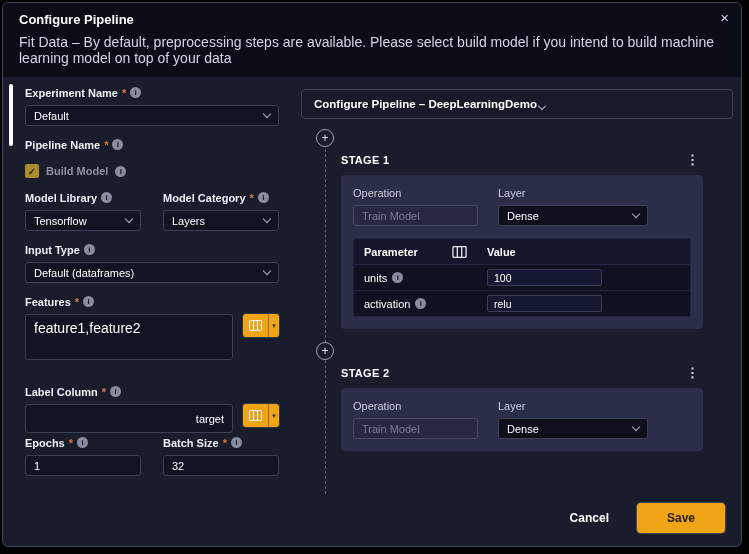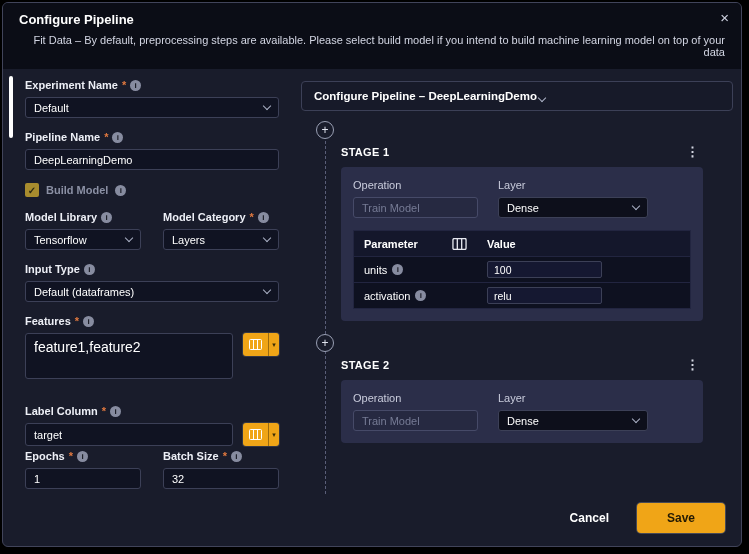--- a/index.html
+++ b/index.html
@@ -12,30 +12,30 @@
     color:#fff;
   }
   .modal {
     position:absolute; top:2px; left:2px; width:740px; height:545px;
     background:#191c2b; border:1px solid #41445a; border-radius:6px;
     display:flex; flex-direction:column; overflow:hidden;
   }
   
   .modal-header { position:relative; background:#0b0d16; padding:9px 16px 11px; flex:0 0 auto; }
   .modal-title { font-size:13px; font-weight:bold; color:#fff; margin-bottom:7px; }
-  .modal-subtitle { font-size:11px; color:#d3d6e3;text-align:right; }
+  .modal-subtitle { font-size:14px; color:#d3d6e3; }
   .close-btn { position:absolute; top:7px; right:12px; background:none; border:none; color:#cfd2e0; font-size:15px; cursor:pointer; line-height:1; }
 
   
   .modal-body { flex:1 1 auto; display:flex; overflow:hidden; }
 
   
   .left-panel { width:290px; flex:0 0 290px; position:relative; padding:10px 14px 0 22px; overflow:hidden; }
   .v-scrollbar { position:absolute; left:6px; top:7px; width:4px; height:62px; background:#ffffff; border-radius:2px; }
-  .f-label { display:flex; align-items:center; gap:4px; font-size:11px; font-weight:bold; color:#edeff6; margin-bottom:6px; }
+  .f-label { display:flex; align-items:flex-start; gap:4px; font-size:11px; font-weight:bold; color:#edeff6; margin-bottom:6px; }
   .req { color:#e2793f; font-weight:bold; }
   .info-icon {
     display:inline-flex; align-items:center; justify-content:center;
     width:11px; height:11px; border-radius:50%;
     background:#878ca0; color:#14161f; font-size:8px; font-weight:bold; flex:0 0 auto;
   }
   .ctl {
     height:21px; background:#101322; border:1px solid #3c4057; border-radius:3px;
     color:#fff; font-size:11px; padding:0 8px; width:100%;
     display:flex; align-items:center; font-family:inherit;
@@ -135,21 +135,20 @@
           <span class="chev down"></span>
         </div>
       </div>
 
       <div class="fgroup">
         <div class="f-label">
           <span>Pipeline Name</span>
           <span class="req">*</span>
           <span class="info-icon">i</span>
         </div>
-        <input class="ctl" type="text" value="DeepLearningDemo" style="">
       </div>
 
       <div class="check-row">
         <span class="checkbox">✓</span>
         <span class="check-label">Build Model</span>
         <span class="info-icon">i</span>
       </div>
 
       <div class="row2 fgroup">
         <div>
@@ -207,21 +206,21 @@
         </div>
       </div>
 
       <div class="label-col-gap">
         <div class="f-label">
           <span>Label Column</span>
           <span class="req">*</span>
           <span class="info-icon">i</span>
         </div>
         <div class="input-with-btn">
-          <input class="ctl" type="text" style="flex: 1 1 0%; height: 23px;" value="target">
+          <input class="ctl" type="text" style="flex: 1 1 0%; height: 29px; text-align: right;" value="target">
           <button class="accent-btn">
             <span class="main">
               <svg width="13" height="11" viewBox="0 0 13 11">
                   <rect x="0.5" y="0.5" width="12" height="10" rx="1" fill="none" stroke="currentColor"></rect>
                   <line x1="4.5" y1="0.5" x2="4.5" y2="10.5" stroke="currentColor"></line>
                   <line x1="8.5" y1="0.5" x2="8.5" y2="10.5" stroke="currentColor"></line>
                 </svg>
             </span>
             <span class="arrow">▾</span>
           </button>

